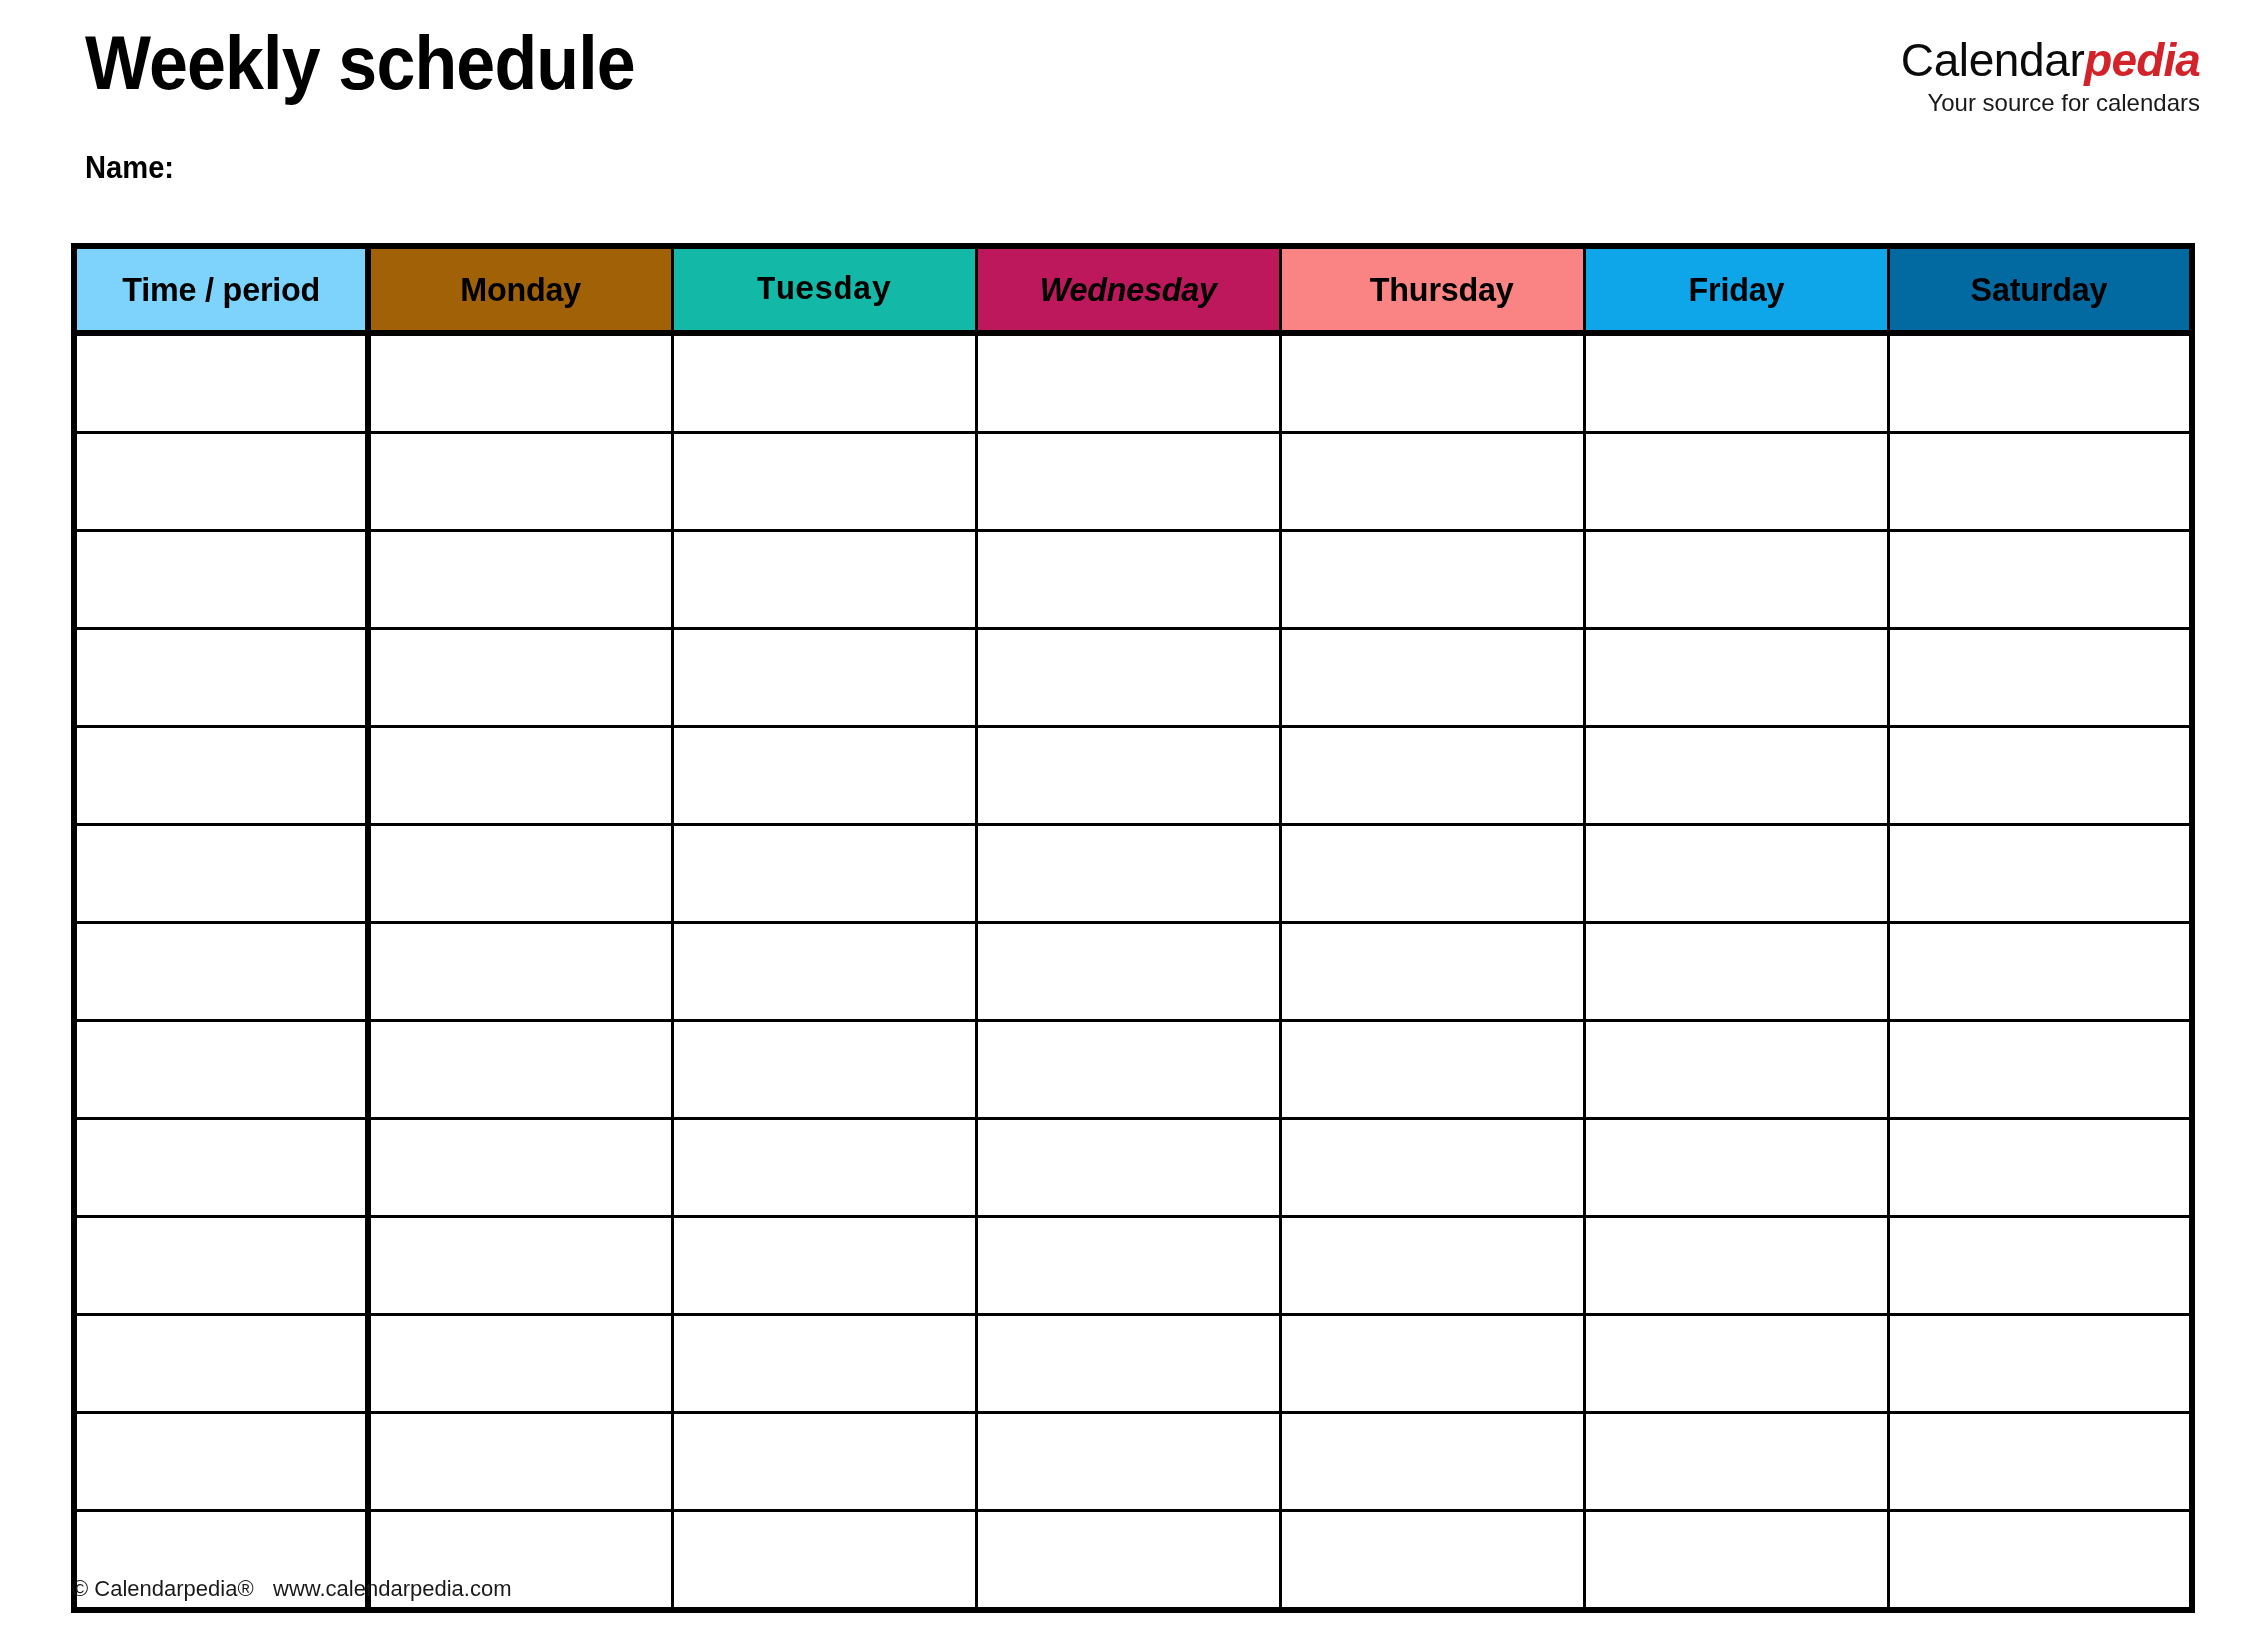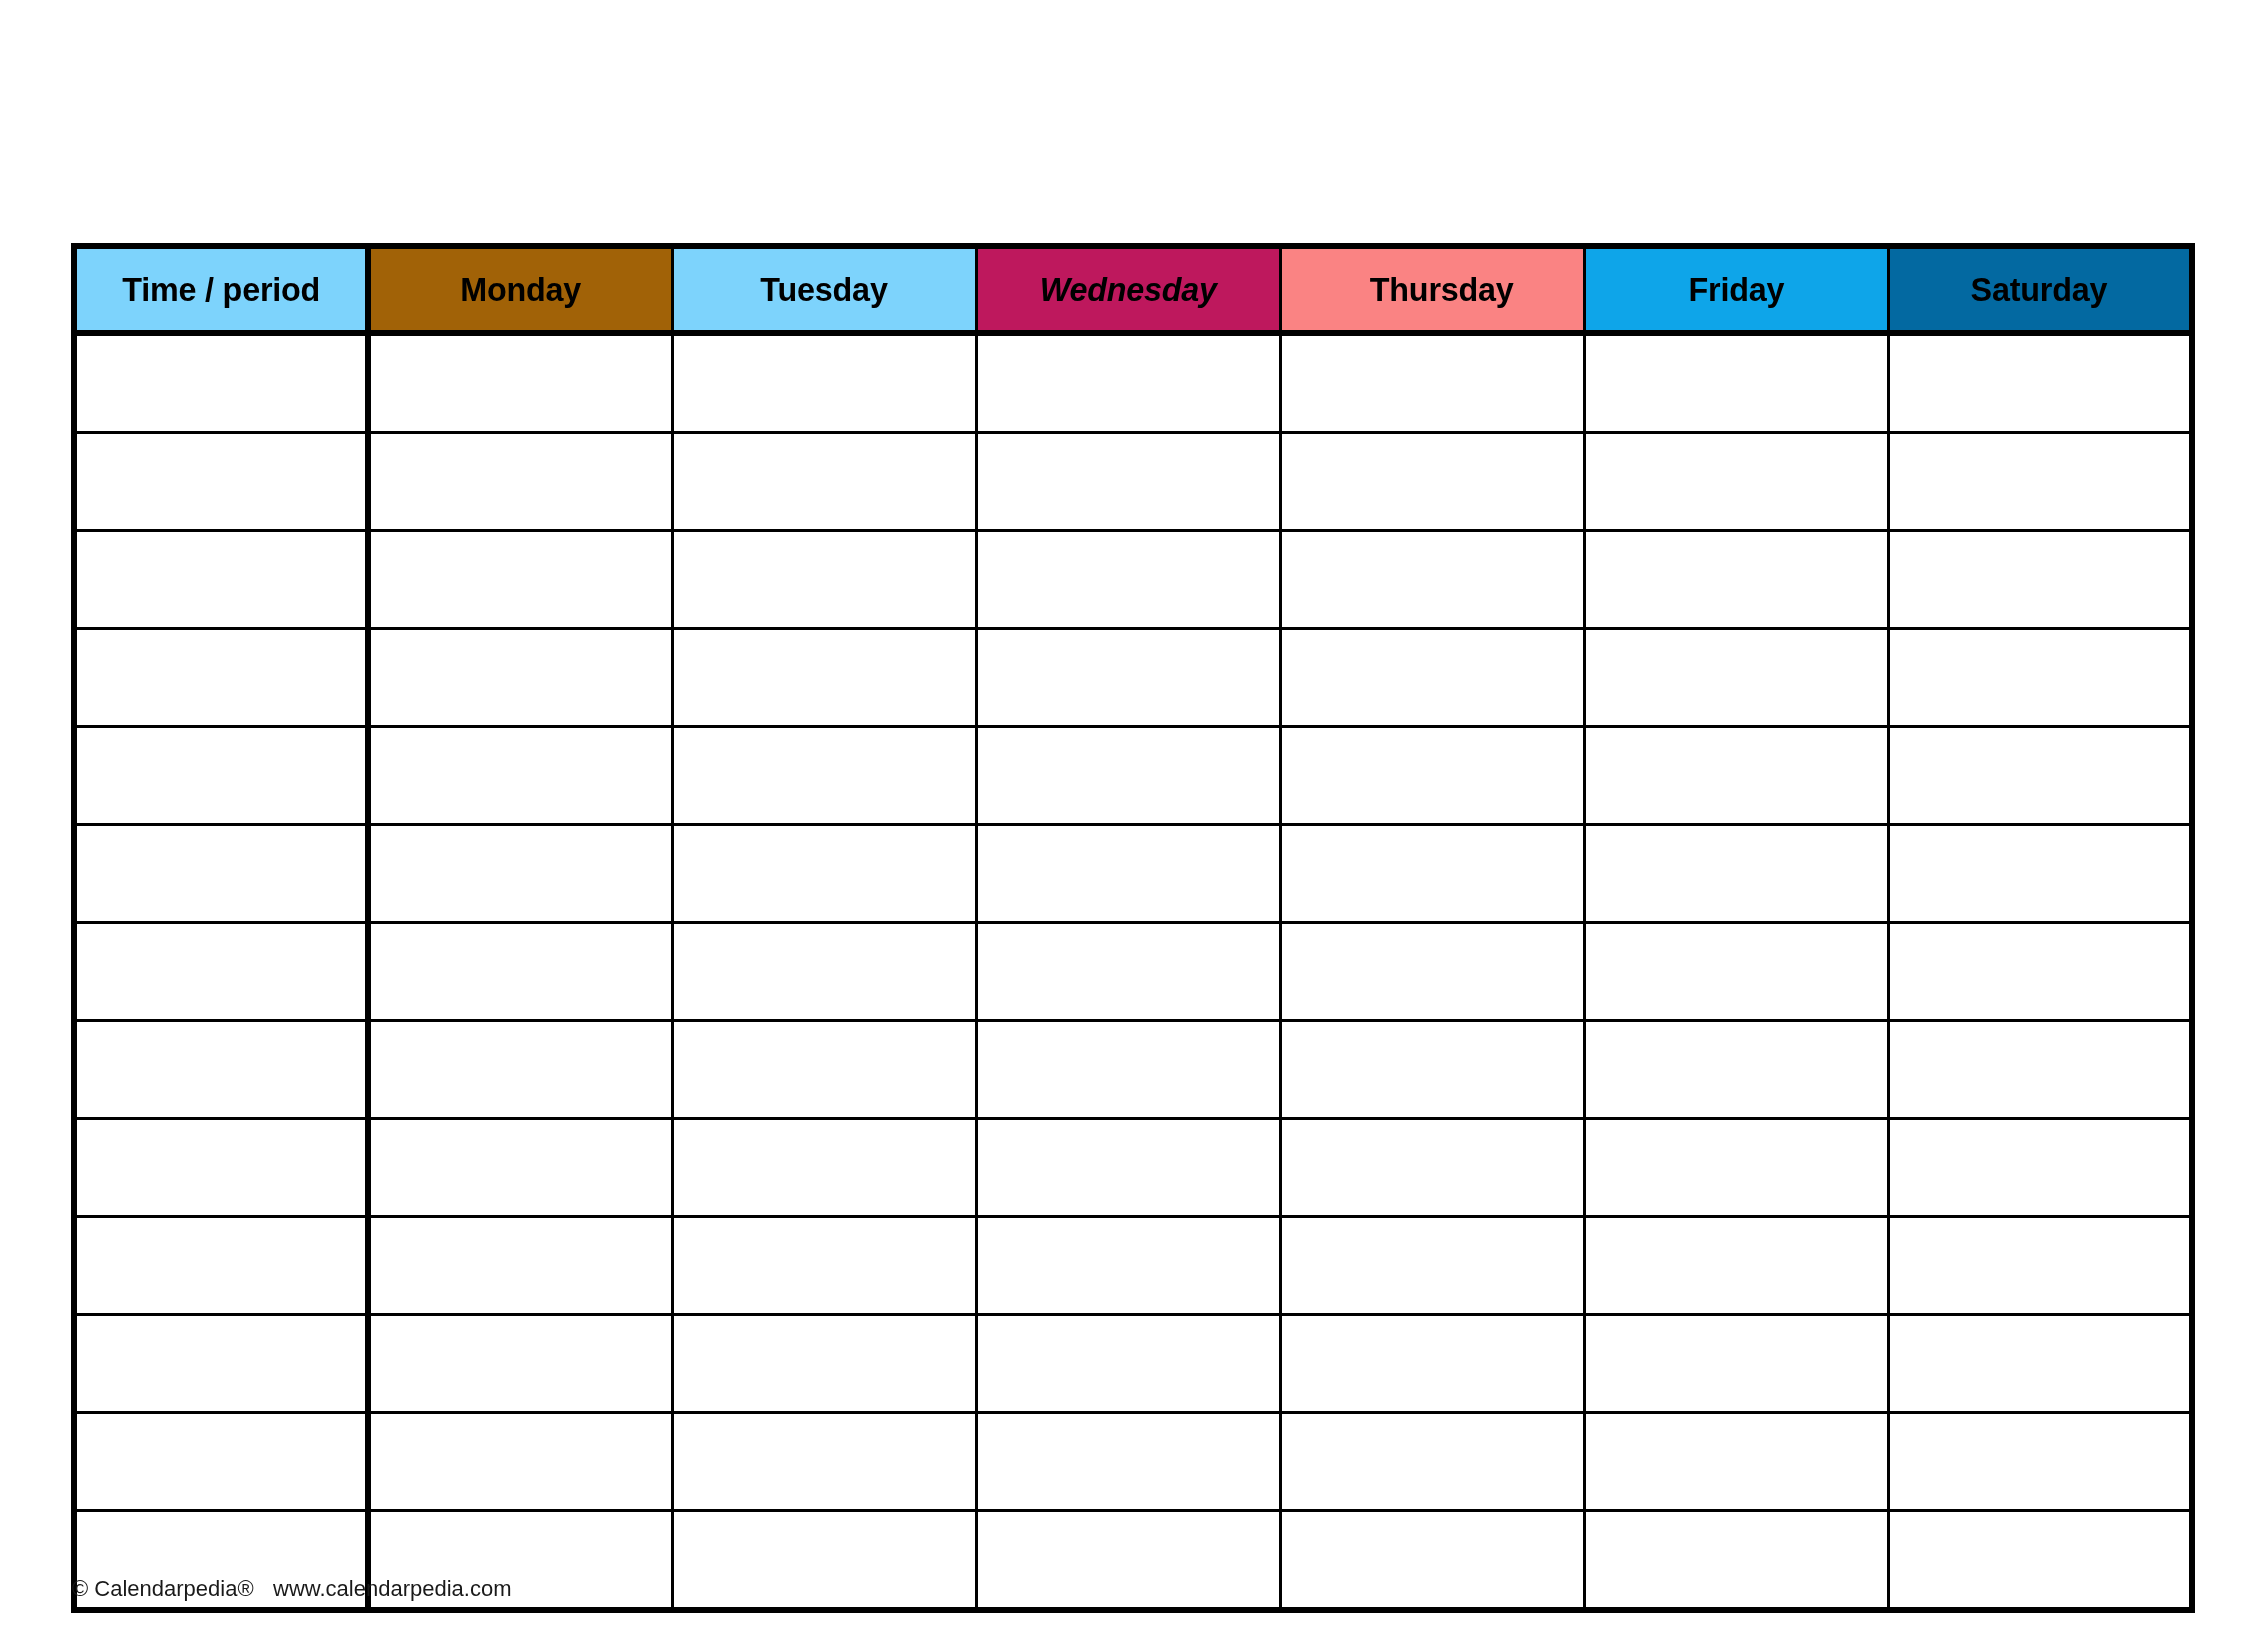--- a/index.html
+++ b/index.html
@@ -174,37 +174,49 @@
     white-space: nowrap;
     letter-spacing: 0px;
   }
   .footer .sep { display: inline-block; width: 19.4px; }
 </style>
 </head>
 <body>
 
 <div class="page">
 
+  <div class="header-band">
+
+    <div class="page-title">Weekly schedule</div>
+
+    <div class="name-label">Name:</div>
+
+    <div class="brand">
+      <div class="brand-wordmark"><span class="brand-word-a">Calendar</span><span class="brand-word-b">pedia</span></div>
+      <div class="brand-tagline">Your source for calendars</div>
+    </div>
+
+  </div>
 
   <div class="table-wrap">
     <table class="schedule">
       <colgroup>
         <col class="col-time">
         <col class="col-day">
         <col class="col-day">
         <col class="col-day">
         <col class="col-day">
         <col class="col-day">
         <col class="col-day">
       </colgroup>
       <thead>
         <tr id="header-row">
             <th class="th-time" style="background: #7dd3fc;"><span class="th-text">Time / period</span></th>
             <th class="th-day" style="background: #a16207;"><span class="th-text">Monday</span></th>
-            <th class="th-day" style="background: #7dd3fc;"><span class="th-text">Tuesday</span></th>
+            <th class="th-day" style="background: #14b8a6; font-family: Liberation Mono, monospace;"><span class="th-text">Tuesday</span></th>
             <th class="th-day" style="background: #be185d; font-style: italic;"><span class="th-text">Wednesday</span></th>
             <th class="th-day" style="background: rgb(250, 131, 131); padding-left: 20px;"><span class="th-text">Thursday</span></th>
             <th class="th-day" style="background: #0ea5e9; text-decoration: underline;"><span class="th-text">Friday</span></th>
             <th class="th-day th-last" style="background: #0369a1;"><span class="th-text">Saturday</span></th>
           </tr>
       </thead>
       <tbody id="table-body">
           <tr>
             <td class="cell-time"></td>
             <td class="cell-day"></td>

